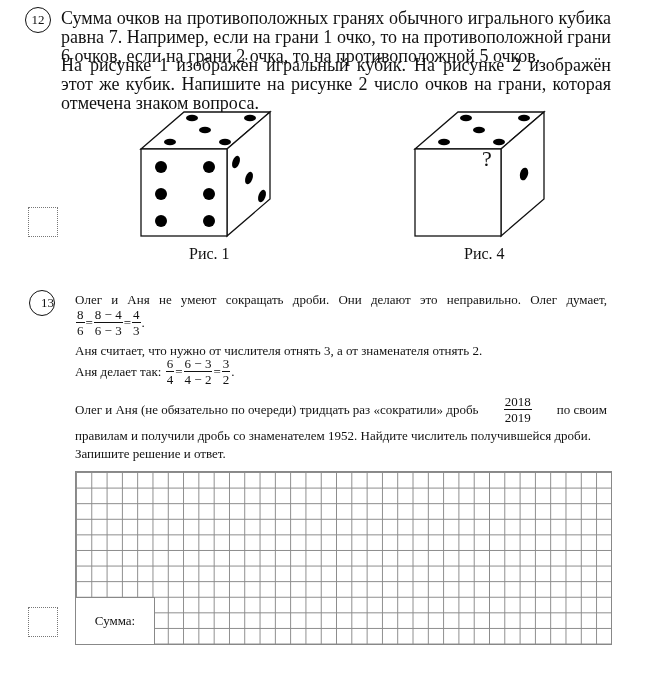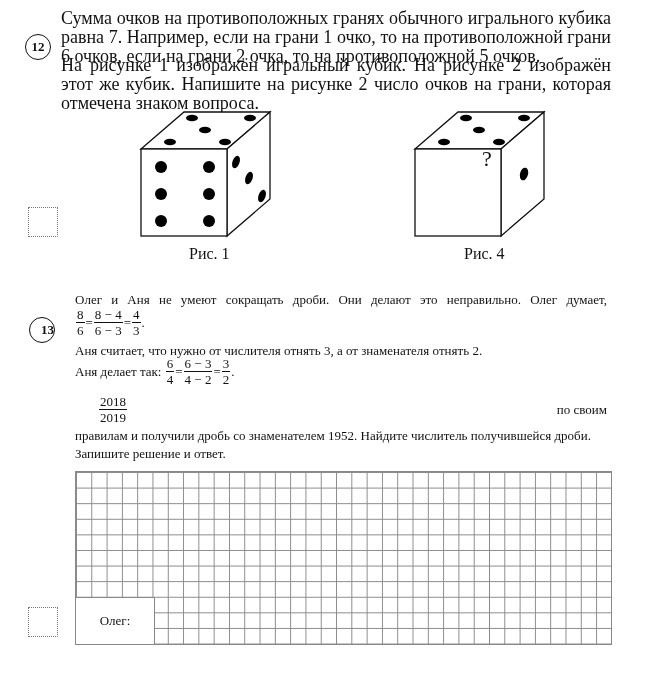--- a/index.html
+++ b/index.html
@@ -1,20 +1,20 @@
 <!DOCTYPE html>
 <html><head>
 <meta charset="utf-8">
 <style>
   html, body { margin:0; padding:0; background:#ffffff; }
   body { width:655px; height:693px; position:relative; overflow:hidden;
          font-family:"Liberation Serif", "DejaVu Serif", serif; color:#111; }
   .abs { position:absolute; }
   .qnum { position:absolute; width:24px; height:24px; border:1.4px solid #111; border-radius:50%;
-          font-weight:bold; font-size:13px; text-align:center; line-height:24px;margin-top:27px; }
+          font-weight:normal; font-size:13px; text-align:center; line-height:24px; }
   .para { position:absolute; font-size:18px; line-height:19px; text-align:justify; }
   .line { position:absolute; font-size:13px; white-space:nowrap; }
   .answer-box { position:absolute; width:28px; height:28px; border:1px dotted #777; }
   .caption { position:absolute; font-size:16px; }
   .frac { display:inline-block; vertical-align:middle; text-align:center; font-size:13px; line-height:13px; margin:0 1px; }
   .frac .num { display:block; border-bottom:1px solid #111; padding:0 1px 1px; }
   .frac .den { display:block; padding:1px 1px 0; }
   .grid { position:absolute; border:1px solid #888;
           background-image:
             linear-gradient(to right, #8a8a8a 1px, transparent 1px),
@@ -90,27 +90,28 @@
 </div>
 
 <div class="line" style="left:75px;top:343px;">Аня считает, что нужно от числителя отнять 3, а от знаменателя отнять 2.</div>
 
 <div class="line" style="left:75px;top:357px;">
   <span style="display:inline-block;vertical-align:middle;">Аня делает так:</span>
   <span class="frac"><span class="num">6</span><span class="den">4</span></span><span style="vertical-align:middle;">=</span><span class="frac"><span class="num">6 − 3</span><span class="den">4 − 2</span></span><span style="vertical-align:middle;">=</span><span class="frac"><span class="num">3</span><span class="den">2</span></span><span style="vertical-align:middle;">.</span>
 </div>
 
 <div class="line" style="left:75px;top:395px;width:532px;display:flex;align-items:center;justify-content:space-between;">
+  <span>Олег и Аня (не обязательно по очереди) тридцать раз «сократили» дробь</span>
   <span class="frac" style="margin:0 24px;">
       <span class="num">2018</span>
       <span class="den">2019</span>
     </span>
   <span>по своим</span>
 </div>
 
 <div class="line" style="left:75px;top:428px;">правилам и получили дробь со знаменателем 1952. Найдите числитель получившейся дроби.</div>
 <div class="line" style="left:75px;top:446px;">Запишите решение и ответ.</div>
 
 <div class="grid" style="left:75px;top:471px;width:535px;height:172px;">
-  <div class="grid-label" style="left:0;bottom:0;width:78px;height:46px;border-top:1px solid #888;">Олег:</div>
+  <div class="grid-label" style="left:0;bottom:0;width:78px;height:46px;border-top:1px solid #888;">Сумма:</div>
 </div>
 
 <div class="answer-box" style="left:28px;top:607px;"></div>
 
 </body></html>

